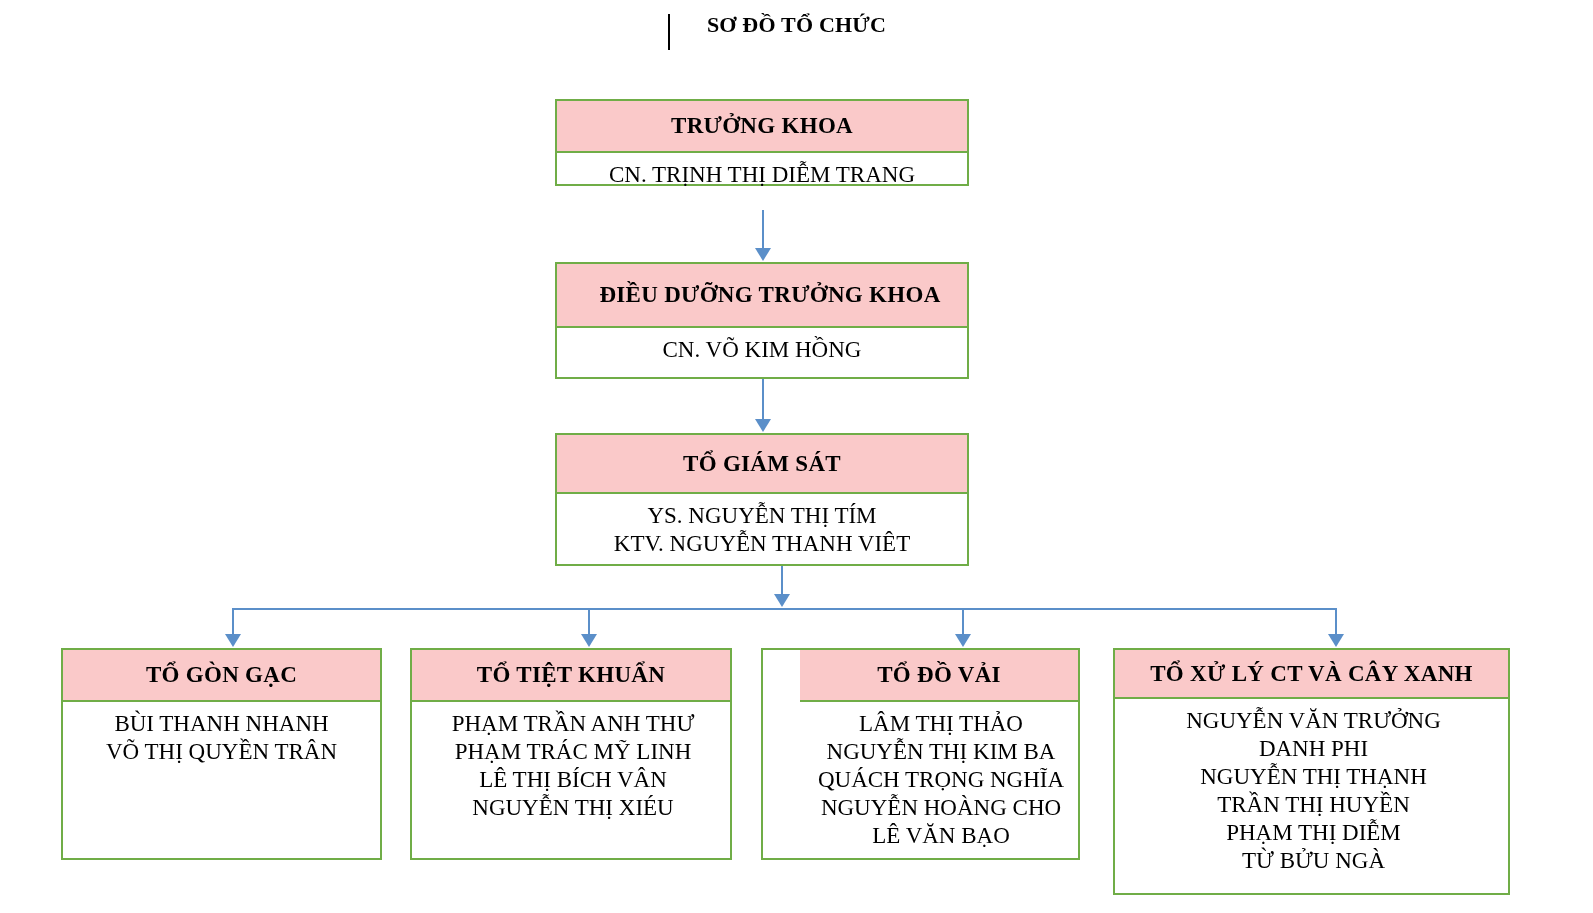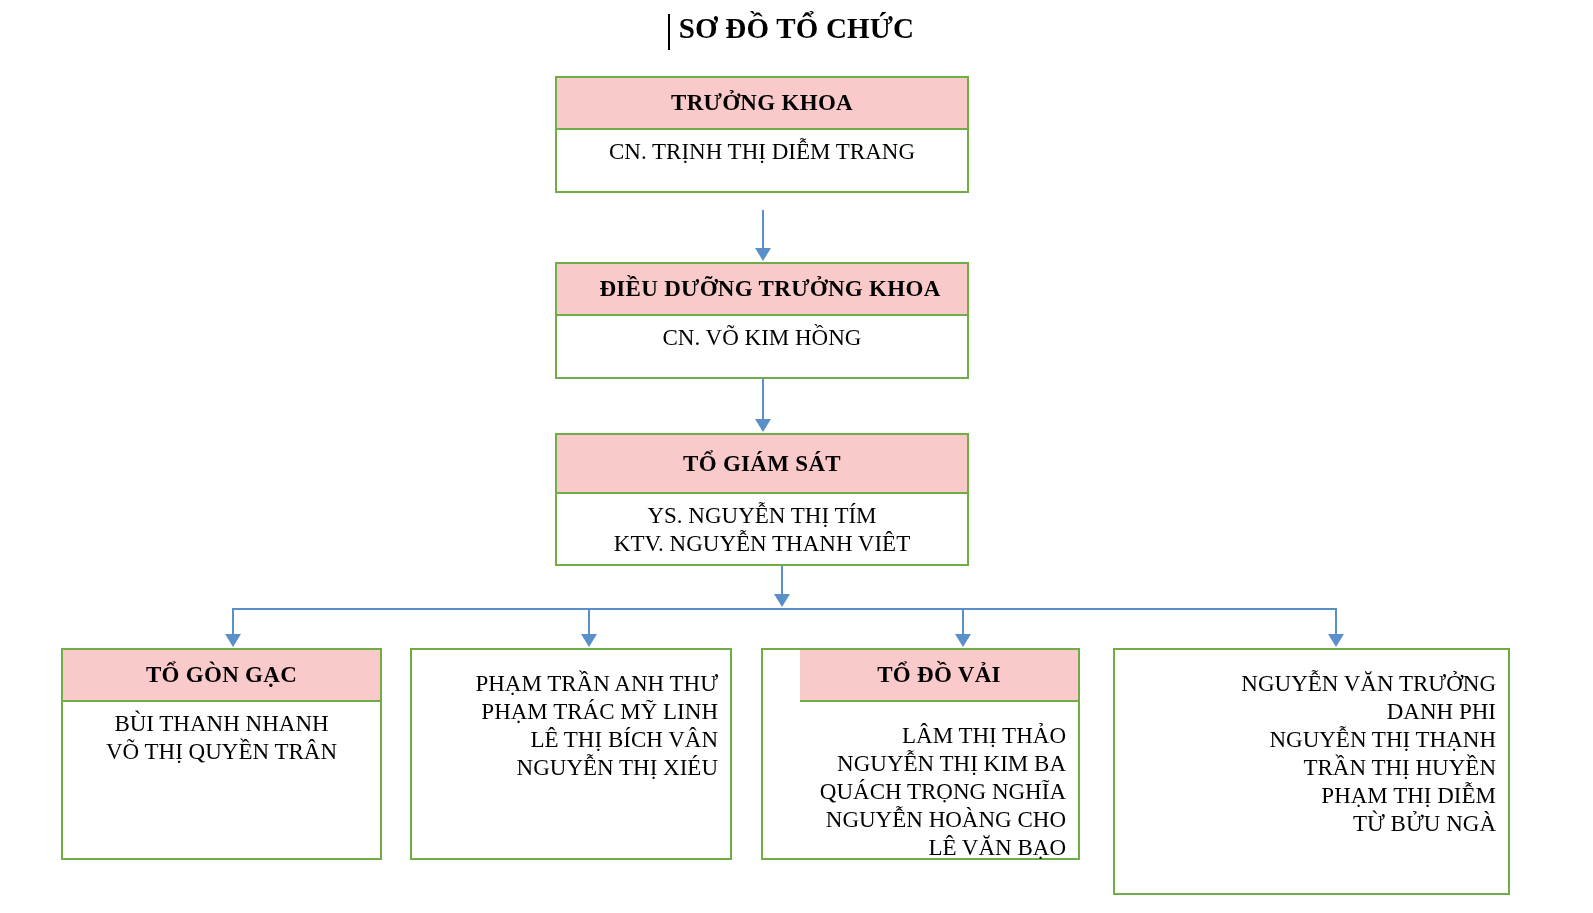--- a/index.html
+++ b/index.html
@@ -17,21 +17,21 @@
     color: #000000;
   }
 
   
   #doc-title {
     position: absolute;
     left: 0;
     top: 12px;
     width: 1593px;
     text-align: center;
-    font-size: 29px;
+    font-size: 22px;
     font-weight: bold;
     letter-spacing: 0.2px;
     white-space: nowrap;
   }
   #title-caret {
     position: absolute;
     left: 668px;
     top: 14px;
     width: 2px;
     height: 36px;
@@ -61,36 +61,35 @@
   .node .body {
     box-sizing: border-box;
     font-size: 23px;
     line-height: 1.22;
     padding: 8px 12px;
   }
   .body.center {
     text-align: center;
   }
   .body.left {
-    text-align: right;
+    text-align: center;
     padding-left: 16px;
-    margin-top: 12px;
   }
   .body.vcenter {
     display: flex;
     flex-direction: column;
     align-items: center;
   }
   .body .line { white-space: nowrap; }
 
   
-  #node-truong-khoa      { left: 555px; top: 76px;  width: 414px; height: 117px; }
+  #node-truong-khoa      { left: 555px; top: 99px;  width: 414px; height: 87px; }
   #node-truong-khoa .head { height: 52px; }
   #node-dd-truong-khoa   { left: 555px; top: 262px; width: 414px; height: 117px; }
-  #node-dd-truong-khoa .head { height: 52px; padding-left: 16px; }
+  #node-dd-truong-khoa .head { height: 64px; padding-left: 16px; }
   #node-to-giam-sat      { left: 555px; top: 433px; width: 414px; height: 133px; }
   #node-to-giam-sat .head { height: 59px; }
 
   
   #node-to-gon-gac    { left: 61px;   top: 648px; width: 321px; height: 212px; }
   #node-to-gon-gac .head { height: 52px; }
   #node-to-tiet-khuan { left: 410px;  top: 648px; width: 322px; height: 212px; }
   #node-to-tiet-khuan .head { height: 52px; }
   #node-to-do-vai     { left: 761px;  top: 648px; width: 319px; height: 212px; padding-left: 37px; }
   #node-to-do-vai .head { height: 52px; }
@@ -167,40 +166,42 @@
 
   <div class="node" id="node-to-gon-gac">
     <div class="head">TỔ GÒN GẠC</div>
     <div class="body center vcenter">
       <div class="line">BÙI THANH NHANH</div>
       <div class="line">VÕ THỊ QUYỀN TRÂN</div>
     </div>
   </div>
 
   <div class="node" id="node-to-tiet-khuan">
+    <div class="head">TỔ TIỆT KHUẨN</div>
     <div class="body left">
       <div class="line">PHẠM TRẦN ANH THƯ</div>
       <div class="line"> PHẠM TRÁC MỸ LINH</div>
       <div class="line">LÊ THỊ BÍCH VÂN</div>
       <div class="line">NGUYỄN THỊ XIÉU</div>
     </div>
   </div>
 
   <div class="node" id="node-to-do-vai">
     <div class="head">TỔ ĐỒ VẢI</div>
     <div class="body left">
       <div class="line">LÂM THỊ THẢO</div>
       <div class="line">NGUYỄN THỊ KIM BA</div>
       <div class="line">QUÁCH TRỌNG NGHĨA</div>
       <div class="line">NGUYỄN HOÀNG CHO</div>
       <div class="line">LÊ VĂN BẠO</div>
     </div>
   </div>
 
   <div class="node" id="node-to-xu-ly">
+    <div class="head">TỔ XỬ LÝ CT VÀ CÂY XANH</div>
     <div class="body left">
       <div class="line">NGUYỄN VĂN TRƯỞNG</div>
       <div class="line">DANH PHI</div>
       <div class="line">NGUYỄN THỊ THẠNH</div>
       <div class="line">TRẦN THỊ HUYỀN</div>
       <div class="line">PHẠM THỊ DIỄM</div>
       <div class="line">TỪ BỬU NGÀ</div>
     </div>
   </div>
 

